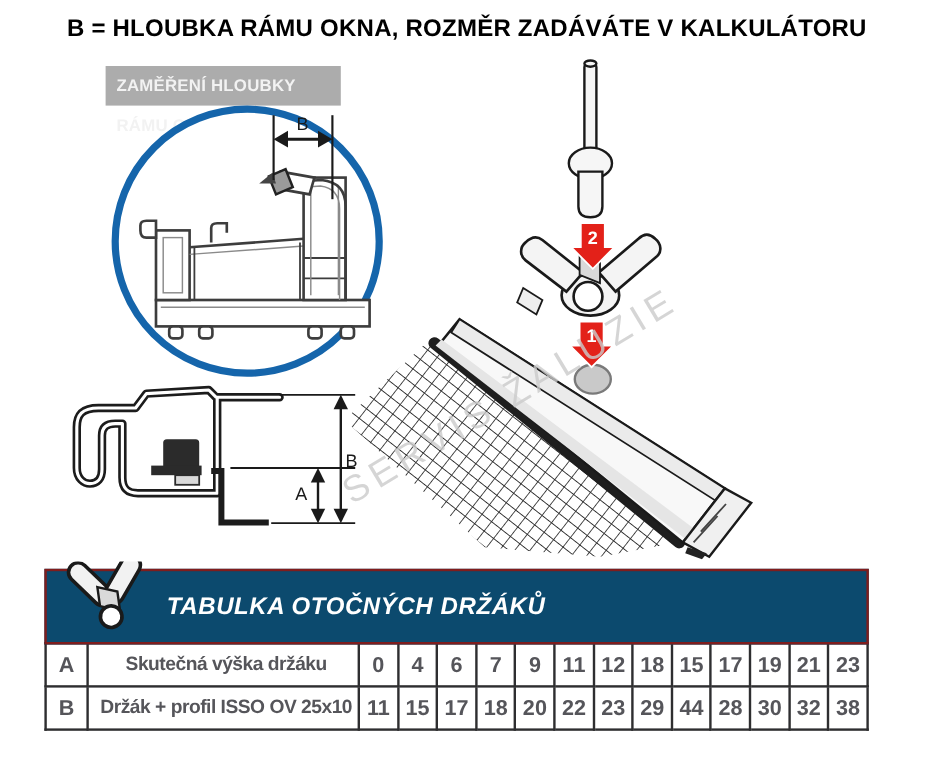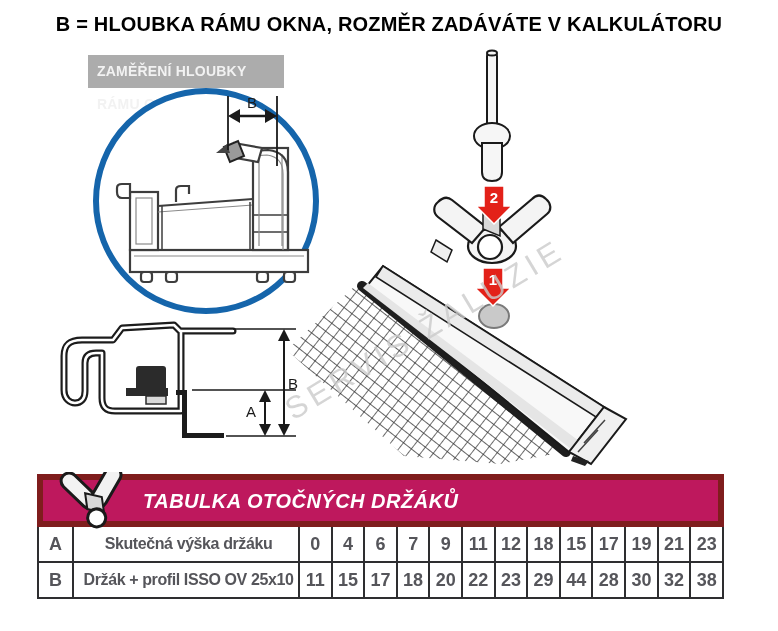--- a/index.html
+++ b/index.html
@@ -20,22 +20,22 @@
   .art{position:absolute;left:0;top:0;z-index:1;}
   .watermark{
     position:absolute;left:225px;top:210px;width:400px;height:240px;
     display:flex;align-items:center;justify-content:center;
     transform:rotate(-31deg);
     font-size:31px;letter-spacing:5px;color:#cbcbcb;opacity:0.8;
     z-index:2;pointer-events:none;white-space:nowrap;
   }
   .table-box{position:absolute;left:37px;top:474px;width:687px;z-index:3;}
   .band{
-    position:relative;height:53px;background:#be185d;
-    border:6px solid #7f1d1d;box-sizing:border-box;
+    position:relative;height:63px;background:#0c4a6e;
+    border:2px solid #7f1d1d;box-sizing:border-box;
   }
   .band-title{
     position:absolute;left:100px;top:50%;transform:translateY(-50%);
     color:#ffffff;font-size:20px;font-weight:bold;font-style:italic;letter-spacing:0.5px;
     white-space:nowrap;
   }
   .band-icon{position:absolute;left:2px;top:-8px;}
   table.tbl{
     width:687px;border-collapse:collapse;table-layout:fixed;margin-top:-2px;
     background:#fff;

